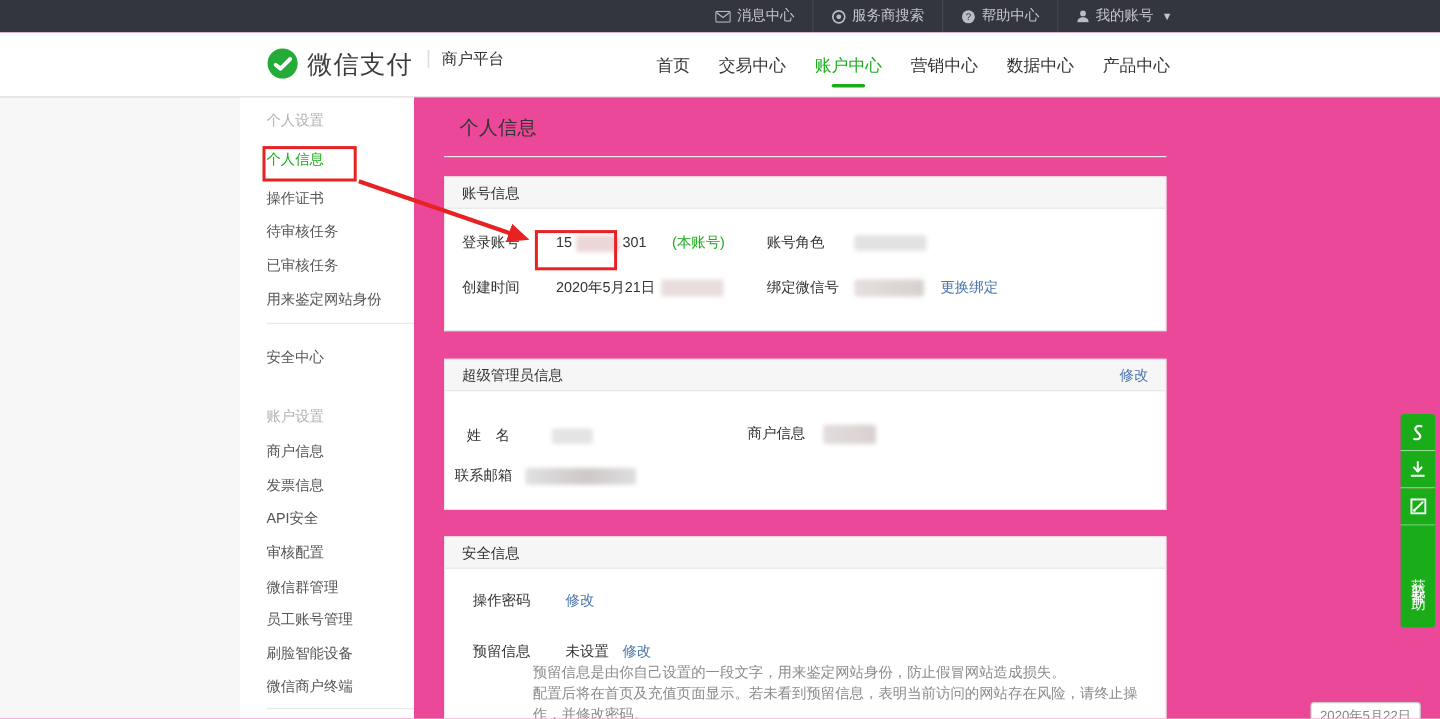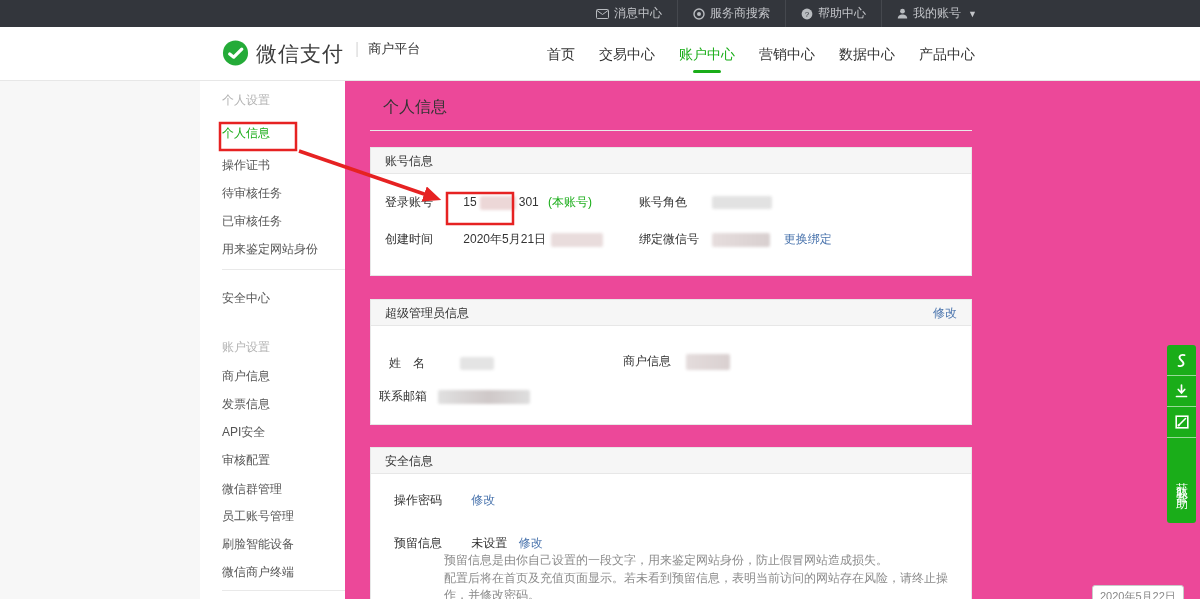--- a/index.html
+++ b/index.html
@@ -177,21 +177,21 @@
 
   <div class="main">
     <div class="page-title">个人信息</div>
     <div class="title-div"></div>
 
     <div class="card card1">
       <div class="card-h">账号信息</div>
       <div class="row" style="left:14px; top:46px">
         <span class="lbl">登录账号</span>
         <span class="val" style="margin-left:27px"><span>15</span><span class="blur b-login"></span><span>301</span></span>
-        <span class="green-note" style="margin-left:6px">(本账号)</span>
+        <span class="green-note" style="margin-left:18px">(本账号)</span>
       </div>
       <div class="row" style="left:268px; top:46px">
         <span class="lbl">账号角色</span>
         <span class="blur b-role" style="margin-left:22px"></span>
       </div>
       <div class="row" style="left:14px; top:83px">
         <span class="lbl">创建时间</span>
         <span class="val" style="margin-left:27px">2020年5月21日</span>
         <span class="blur b-date"></span>
       </div>

